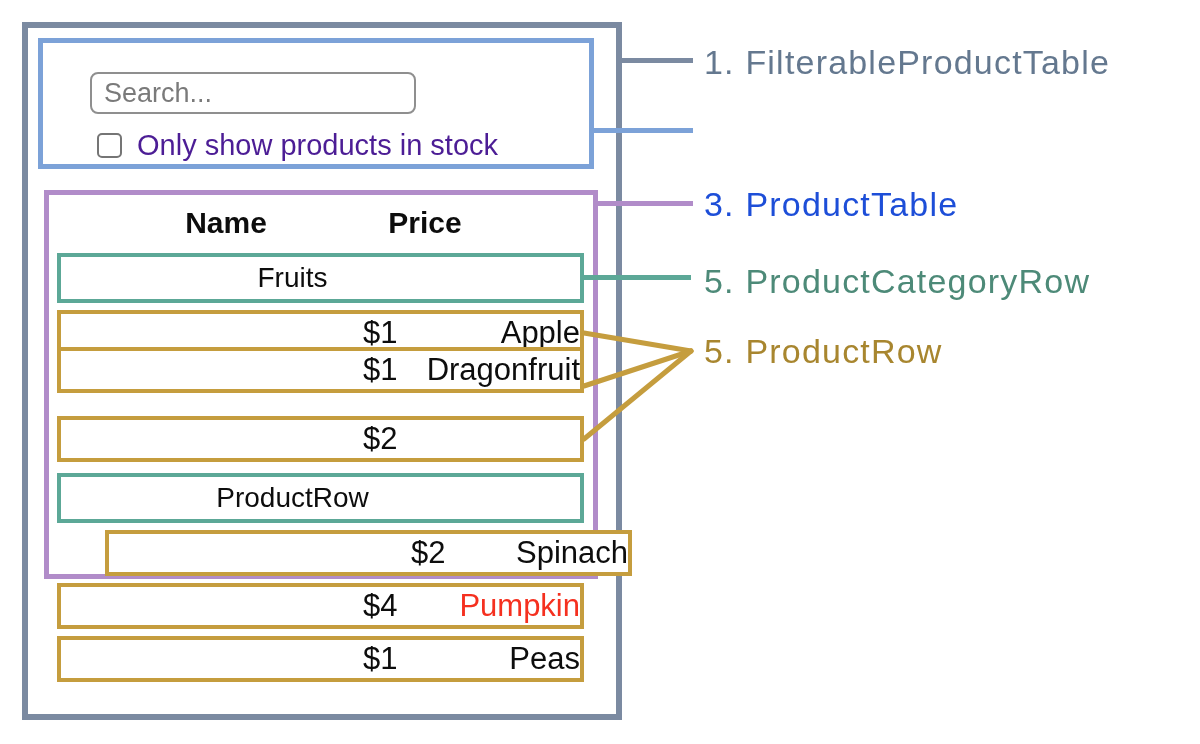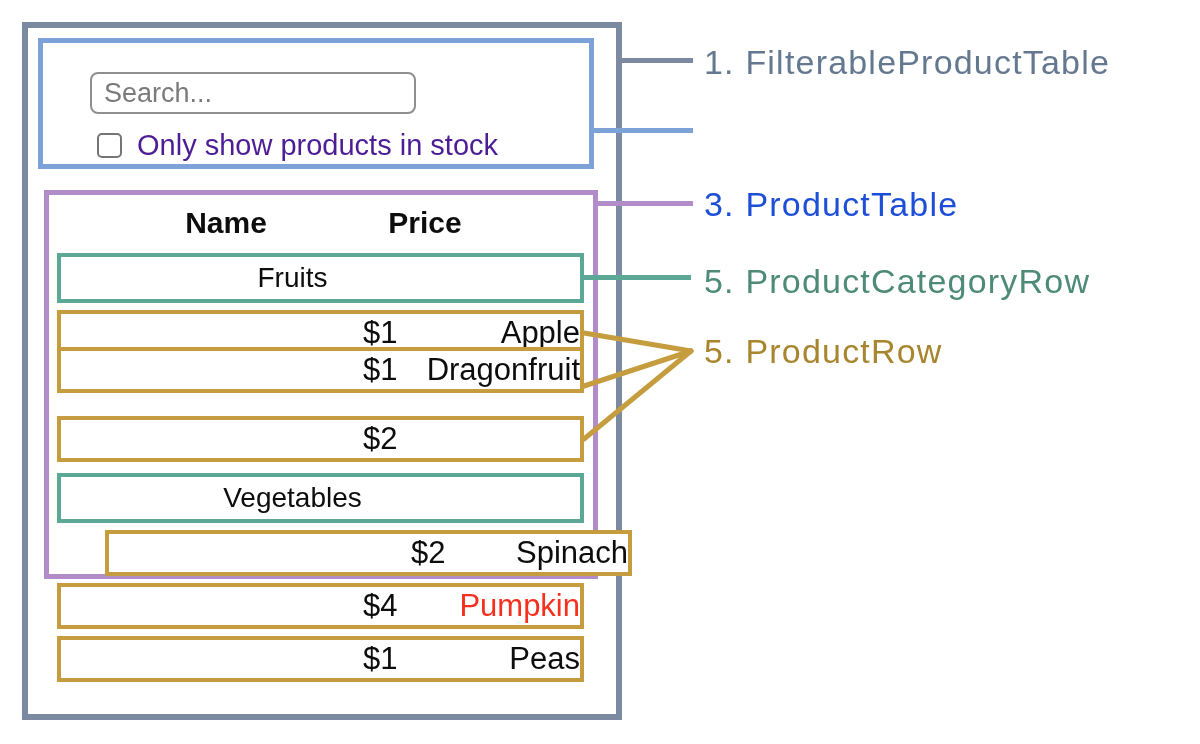--- a/index.html
+++ b/index.html
@@ -74,21 +74,21 @@
     </div>
     <div class="row product" style="top: 152px; border-color: rgb(197, 157, 62);">
       <span class="p-name">Dragonfruit</span>
       <span class="p-price">$1</span>
     </div>
     <div class="row product" style="top: 221px; border-color: rgb(197, 157, 62);">
       <span class="p-price">$2</span>
     </div>
 
     <div class="row category" style="top: 278px; border-color: rgb(92, 168, 151);">
-      <span>Vegetables</span>
+      <span>ProductRow</span>
     </div>
     <div class="row product" style="top: 335px; border-color: rgb(197, 157, 62); margin-left: 48px;">
       <span class="p-name">Spinach</span>
       <span class="p-price">$2</span>
     </div>
     <div class="row product" style="top: 388px; border-color: rgb(197, 157, 62);">
       <span class="p-name" style="color: rgb(245, 48, 31);">Pumpkin</span>
       <span class="p-price">$4</span>
     </div>
     <div class="row product" style="top: 441px; border-color: rgb(197, 157, 62);">

